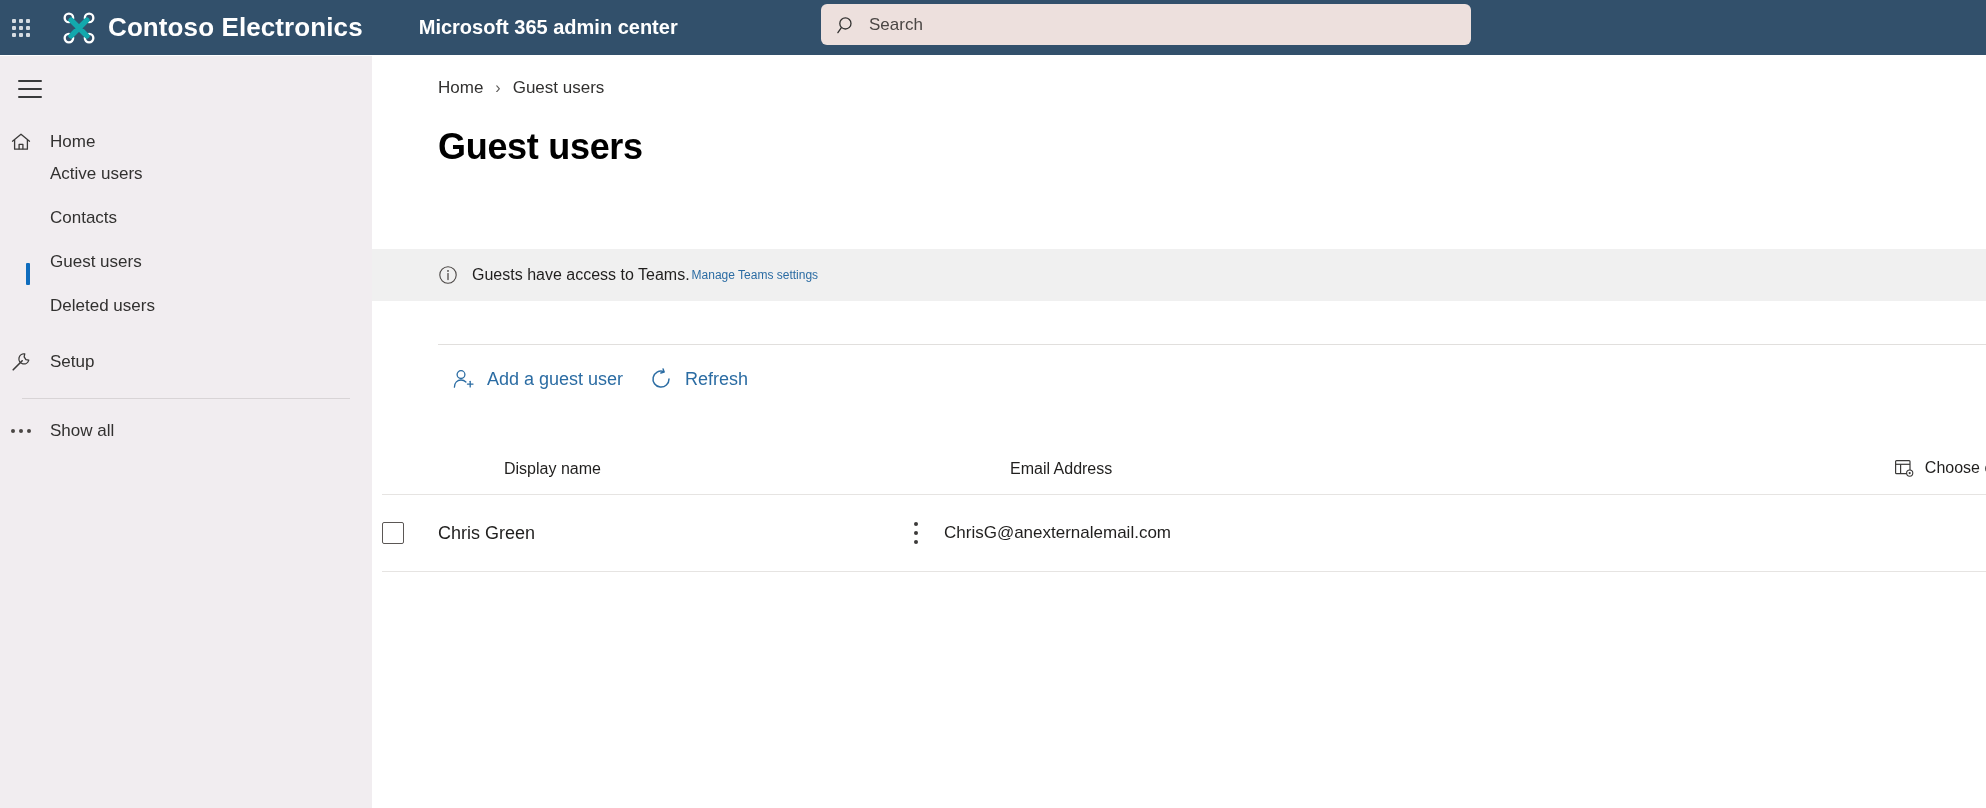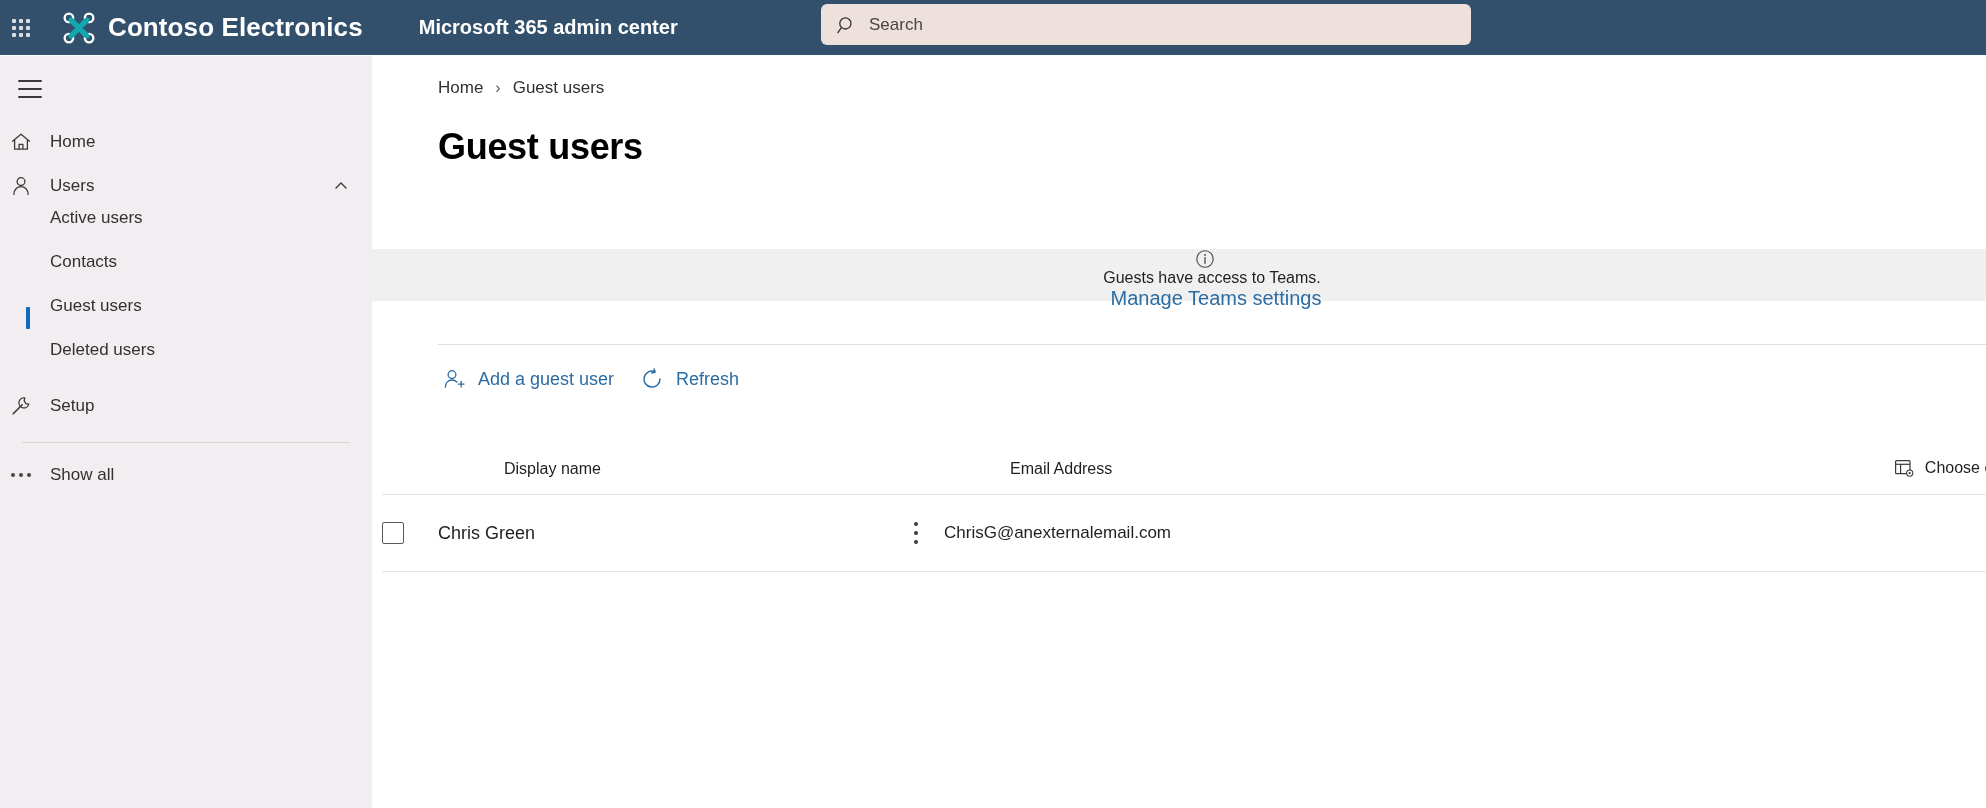--- a/index.html
+++ b/index.html
@@ -203,46 +203,45 @@
   }
 
   .info-banner {
     position: absolute;
     top: 193px; left: 0;
     width: 1614px; height: 52px;
     background: #f0f0f0;
     display: flex;
     align-items: center;
     padding-left: 66px;
-    flex-direction: column;
   }
   .info-icon {
     width: 20px; height: 20px;
     flex: 0 0 20px;
     margin-right: 14px;
   }
   .banner-text { font-size: 16px; color: #201f1e; white-space: nowrap; }
   .banner-link {
-    font-size: 20px;
+    font-size: 12px;
     color: #2b6ca3;
-    margin-left: 8px;
+    margin-left: 2px;
     cursor: pointer;
     white-space: nowrap;
   }
 
   .toolbar-rule {
     position: absolute;
     top: 288px; left: 66px;
     width: 1548px; height: 1px;
     background: #e1dfdd;
   }
 
   .toolbar {
     position: absolute;
-    top: 300px; left: 66px;
+    top: 300px; left: 75px;
     display: flex;
     align-items: center;
     height: 46px;
   }
   .tb-btn {
     display: flex;
     align-items: center;
     height: 40px;
     padding: 0 12px 0 4px;
     cursor: pointer;
@@ -374,34 +373,20 @@
     <span class="nav-icon">
       <svg viewBox="0 0 22 22" width="22" height="22">
         <path d="M2.5 10.2 L11 3.2 L19.5 10.2" fill="none" stroke="#3b3a39" stroke-width="1.3" stroke-linecap="round" stroke-linejoin="round"></path>
         <path d="M4.6 9 V18.2 H17.4 V9" fill="none" stroke="#3b3a39" stroke-width="1.3" stroke-linejoin="round"></path>
         <path d="M9.1 18.2 V13.3 H12.9 V18.2" fill="none" stroke="#3b3a39" stroke-width="1.3" stroke-linejoin="round"></path>
       </svg>
     </span>
     <span class="nav-label">Home</span>
   </div>
 
-  <div class="nav-item">
-    <span class="nav-icon">
-      <svg viewBox="0 0 22 22" width="22" height="22">
-        <circle cx="11" cy="6.6" r="3.9" fill="none" stroke="#3b3a39" stroke-width="1.3"></circle>
-        <path d="M3.9 19.4 C3.9 14.6 7.1 11.7 11 11.7 C14.9 11.7 18.1 14.6 18.1 19.4" fill="none" stroke="#3b3a39" stroke-width="1.3" stroke-linecap="round"></path>
-      </svg>
-    </span>
-    <span class="nav-label">Users</span>
-    <span class="nav-chevron">
-      <svg viewBox="0 0 14 14" width="14" height="14">
-        <polyline points="2,9 7,4 12,9" fill="none" stroke="#3b3a39" stroke-width="1.4" stroke-linecap="round" stroke-linejoin="round"></polyline>
-      </svg>
-    </span>
-  </div>
 
   <div class="nav-sub">
     <span class="nav-label">Active users</span>
   </div>
   <div class="nav-sub">
     <span class="nav-label">Contacts</span>
   </div>
   <div class="nav-sub selected">
     <span class="nav-label">Guest users</span>
   </div>

